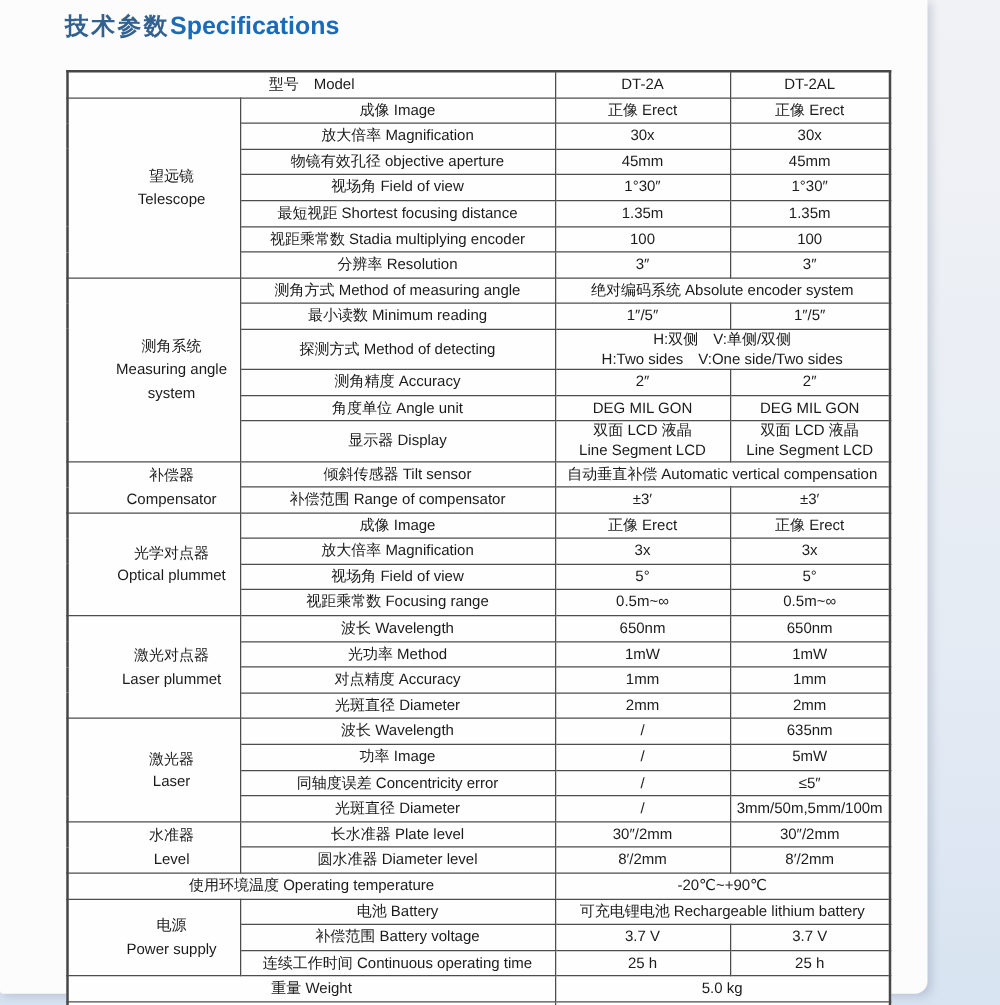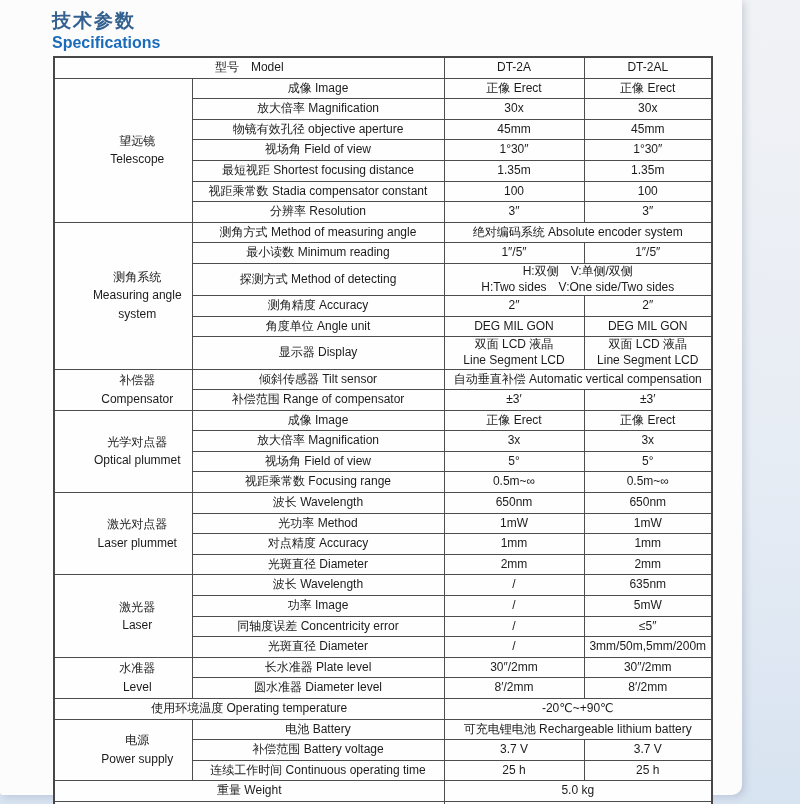--- a/index.html
+++ b/index.html
@@ -6,23 +6,23 @@
   body{
     width:800px;height:804px;position:relative;overflow:hidden;
     background:linear-gradient(180deg,#f1f2f5 0%,#e6ecf4 60%,#d8e3f1 100%);
     font-family:"Liberation Sans","DejaVu Sans",sans-serif;
   }
   .page{
     position:absolute;left:0;top:0;width:742px;height:795px;
     background:#fcfcfc;border-radius:0 0 10px 3px;
     box-shadow:3px 2px 7px rgba(110,125,150,.28);
   }
-  .title{position:absolute;left:52px;top:8px;margin:0;display:flex;align-items:baseline;flex-direction:column;}
+  .title{position:absolute;left:52px;top:8px;margin:0;display:flex;align-items:baseline;}
   .t-zh{font-size:19px;font-weight:600;color:#33618f;letter-spacing:2px;}
-  .t-en{font-size:16px;font-weight:700;color:#1a6cbb;}
+  .t-en{font-size:20px;font-weight:700;color:#1a6cbb;}
   table.spec{
     position:absolute;left:53px;top:56px;width:658px;
     border-collapse:collapse;table-layout:fixed;background:#fefefe;
     border:2px solid #474747;
   }
   .spec th,.spec td{
     border:1px solid #4d4d4d;
     text-align:center;vertical-align:middle;
     font-size:12px;font-weight:400;color:#1b1b1b;
     height:19.6px;line-height:1.3;padding:0 3px;
@@ -74,21 +74,21 @@
           <td>视场角 Field of view</td>
           <td>1°30″</td>
           <td>1°30″</td>
         </tr>
         <tr>
           <td>最短视距 Shortest focusing distance</td>
           <td>1.35m</td>
           <td>1.35m</td>
         </tr>
         <tr>
-          <td>视距乘常数 Stadia compensator constant</td>
+          <td>视距乘常数 Stadia multiplying encoder</td>
           <td>100</td>
           <td>100</td>
         </tr>
         <tr>
           <td>分辨率 Resolution</td>
           <td>3″</td>
           <td>3″</td>
         </tr>
         <tr>
           <td class="group" rowspan="6"><div>测角系统</div><div>Measuring angle system</div></td>
@@ -186,21 +186,21 @@
           <td>5mW</td>
         </tr>
         <tr>
           <td>同轴度误差 Concentricity error</td>
           <td>/</td>
           <td>≤5″</td>
         </tr>
         <tr>
           <td>光斑直径 Diameter</td>
           <td>/</td>
-          <td>3mm/50m,5mm/200m</td>
+          <td>3mm/50m,5mm/100m</td>
         </tr>
         <tr>
           <td class="group" rowspan="2"><div>水准器</div><div>Level</div></td>
           <td>长水准器 Plate level</td>
           <td>30″/2mm</td>
           <td>30″/2mm</td>
         </tr>
         <tr>
           <td>圆水准器 Diameter level</td>
           <td>8′/2mm</td>

